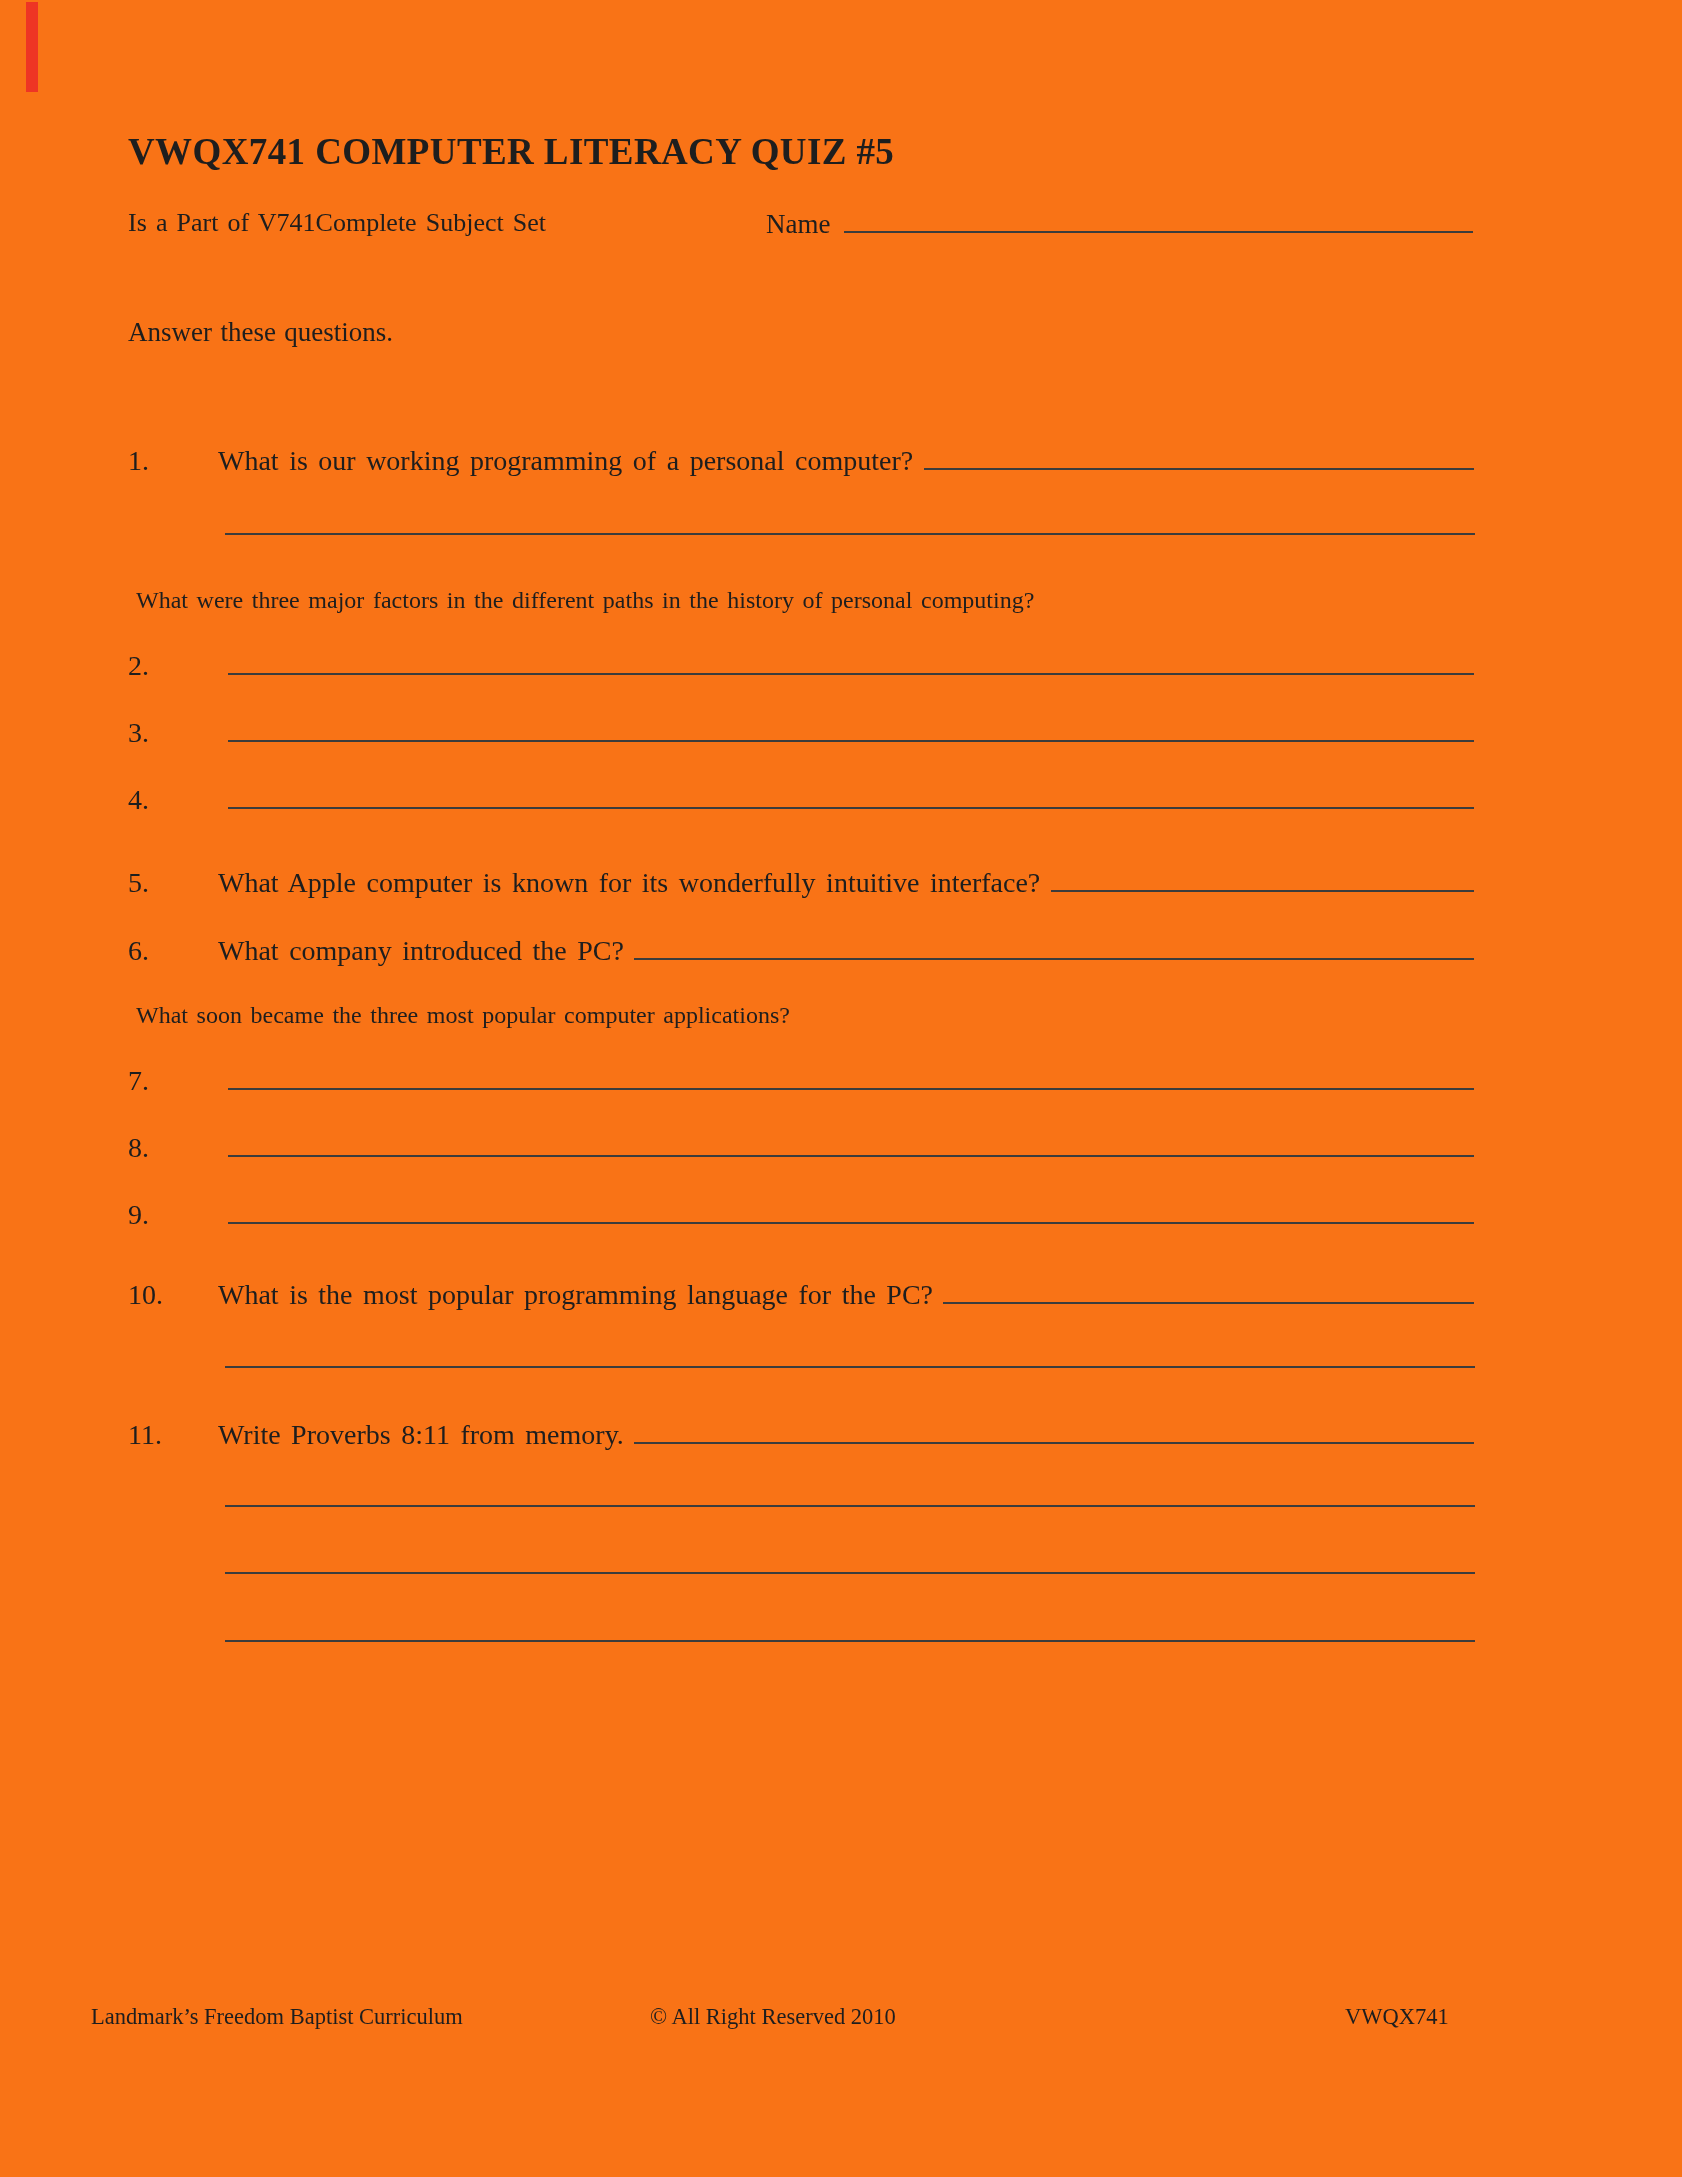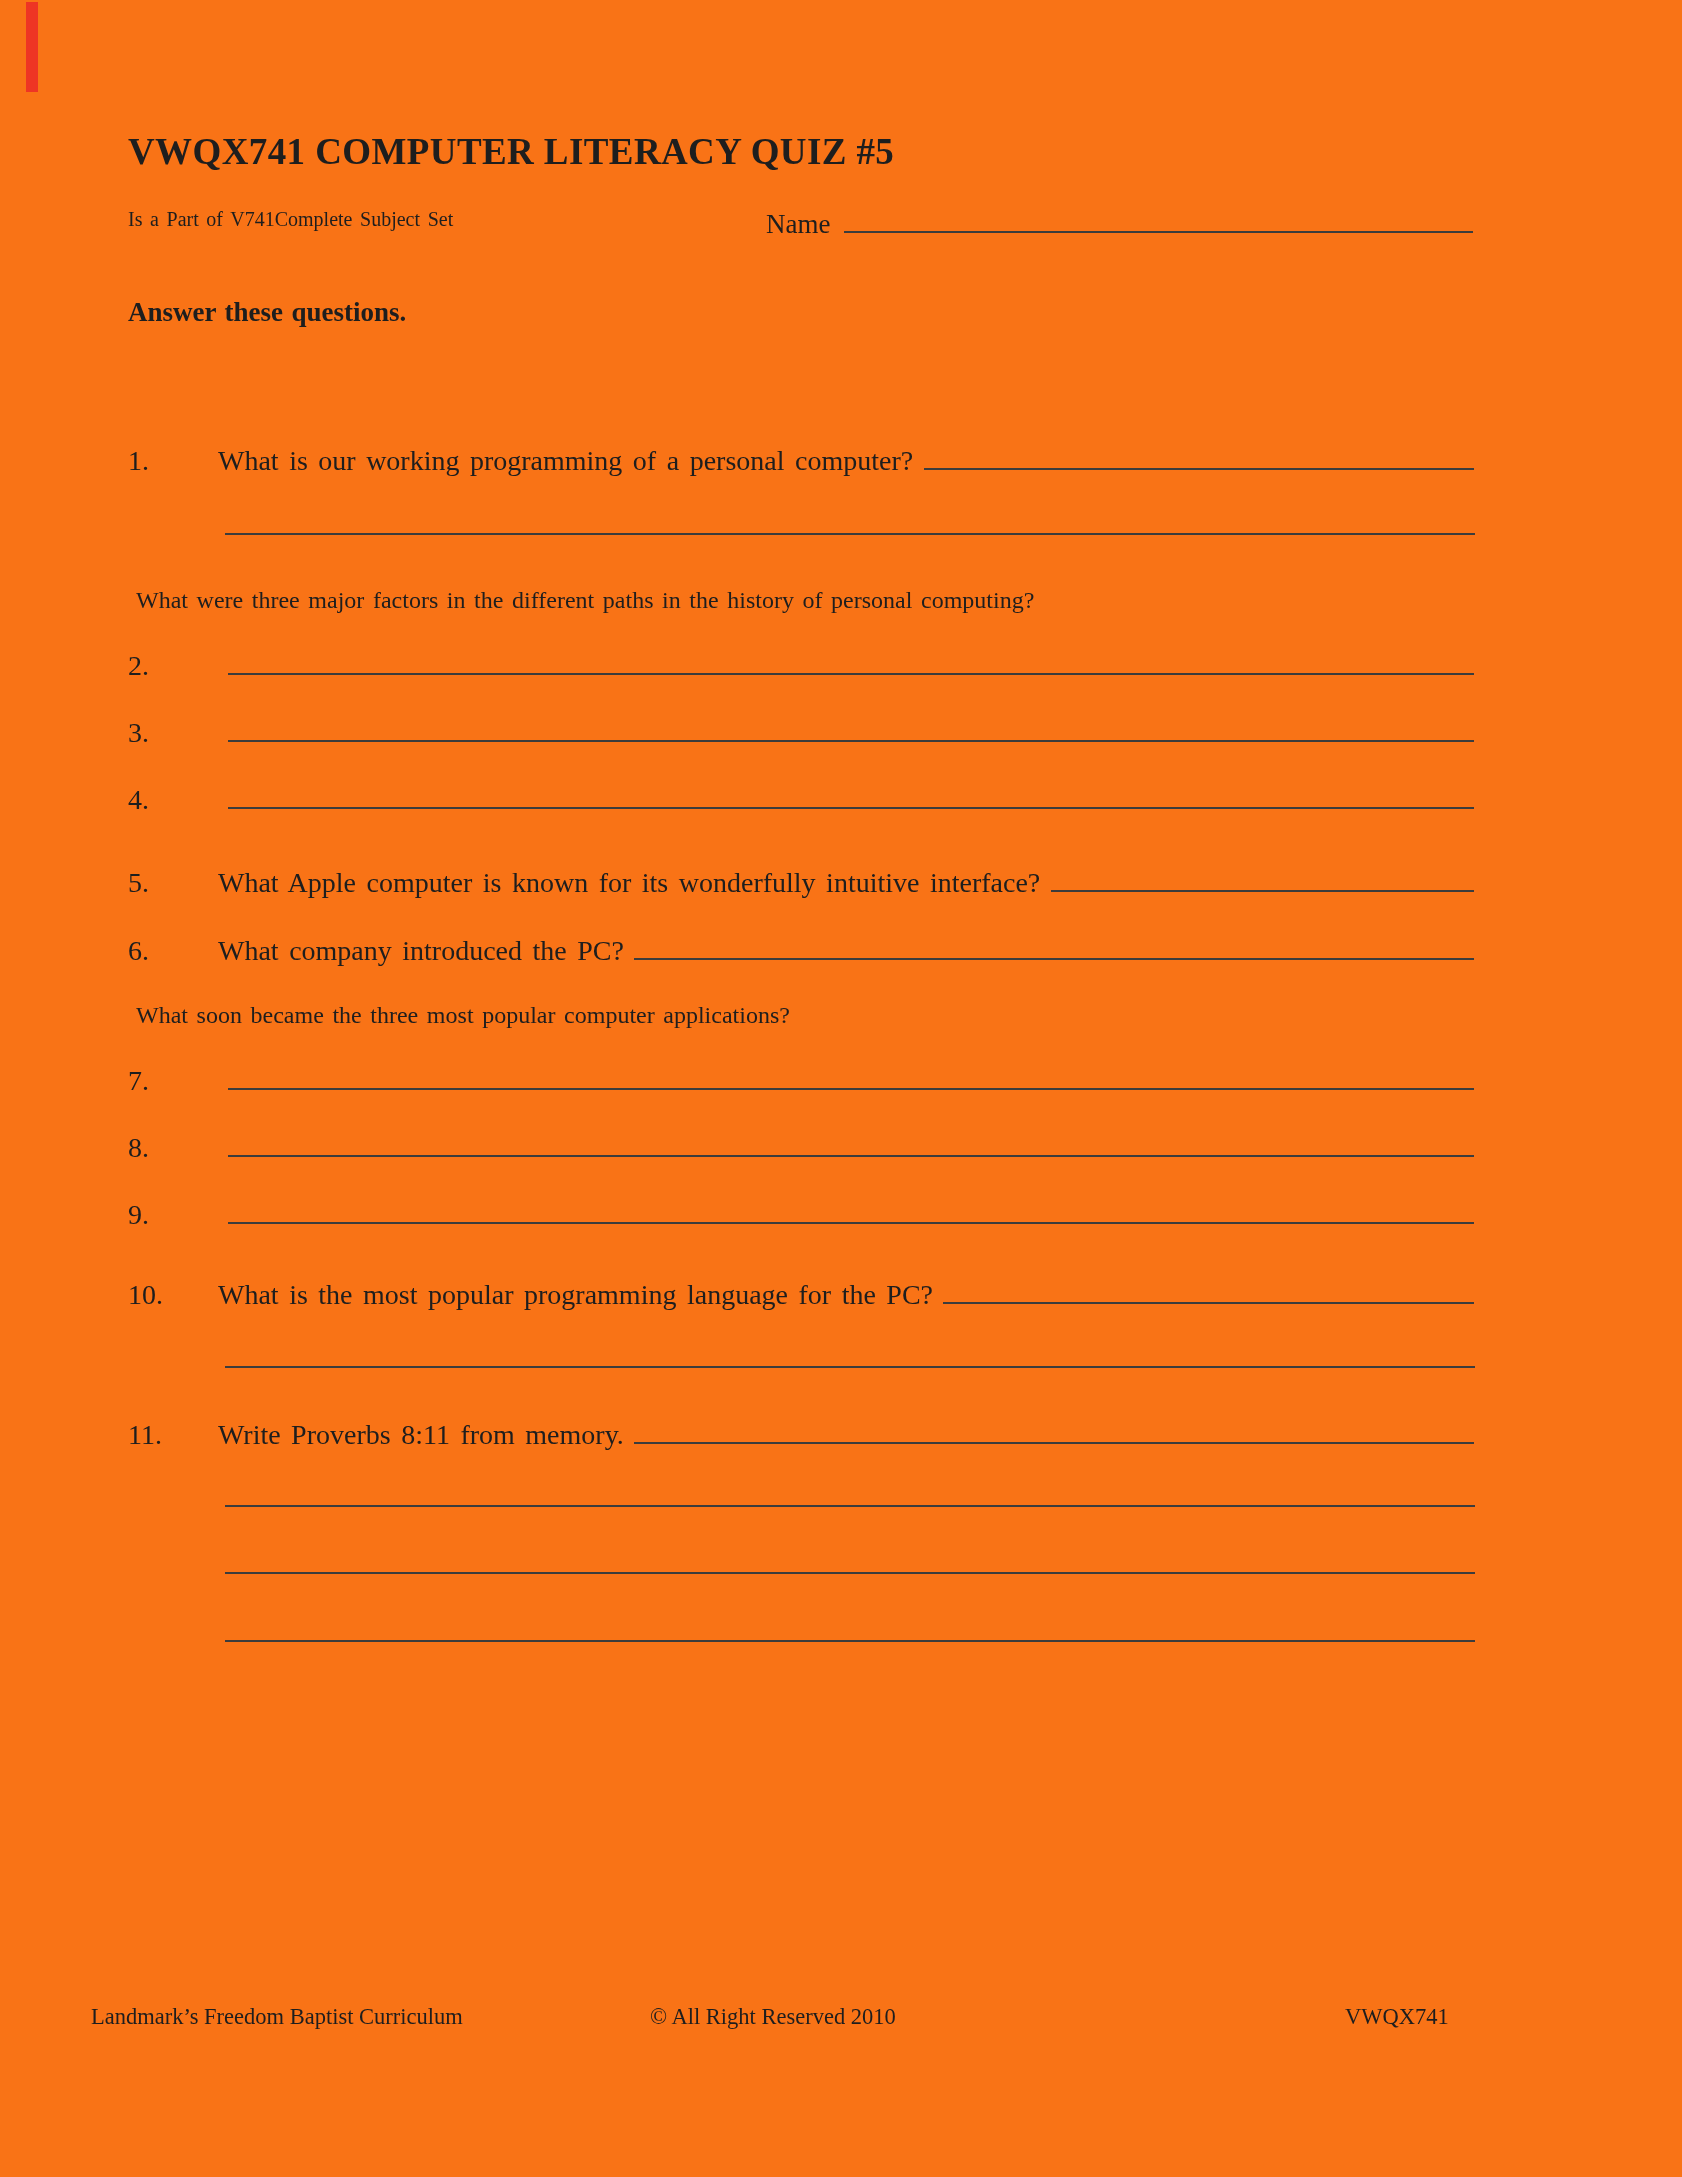--- a/index.html
+++ b/index.html
@@ -22,35 +22,35 @@
   }
 
   .title {
     left: 128px; top: 130px;
     font-size: 37px; font-weight: bold;
     letter-spacing: 0.4px;
     white-space: nowrap;
   }
   .subtitle {
     left: 128px; top: 208px;
-    font-size: 20px; word-spacing: 2.6px;
+    font-size: 26px; word-spacing: 2.6px;
     white-space: nowrap;
   }
 
   .name-row {
     left: 766px; top: 209px;
     width: 707px;
     display: flex; align-items: baseline;
     font-size: 27px;
   }
   .name-row .blank { margin-left: 14px; }
 
   .instructions {
-    left: 128px; top: 297px;
-    font-size: 27px; font-weight: bold;
+    left: 128px; top: 317px;
+    font-size: 27px; font-weight: normal;
     word-spacing: 1.7px;
   }
 
   .prompt {
     left: 136px;
     font-size: 24px; word-spacing: 2.6px;
     line-height: 1.2;
     white-space: nowrap;
   }
 

